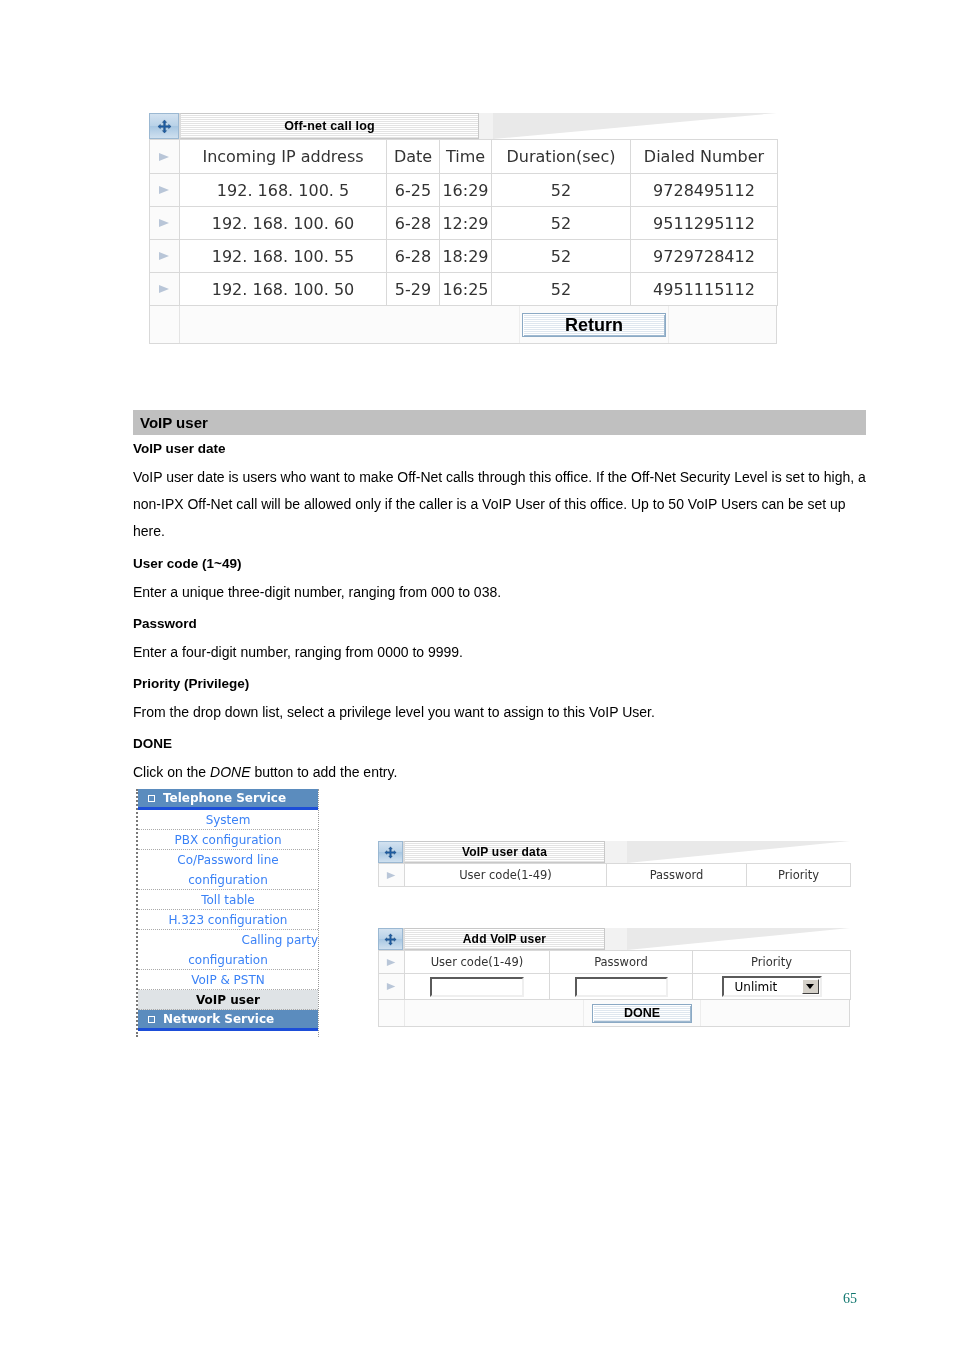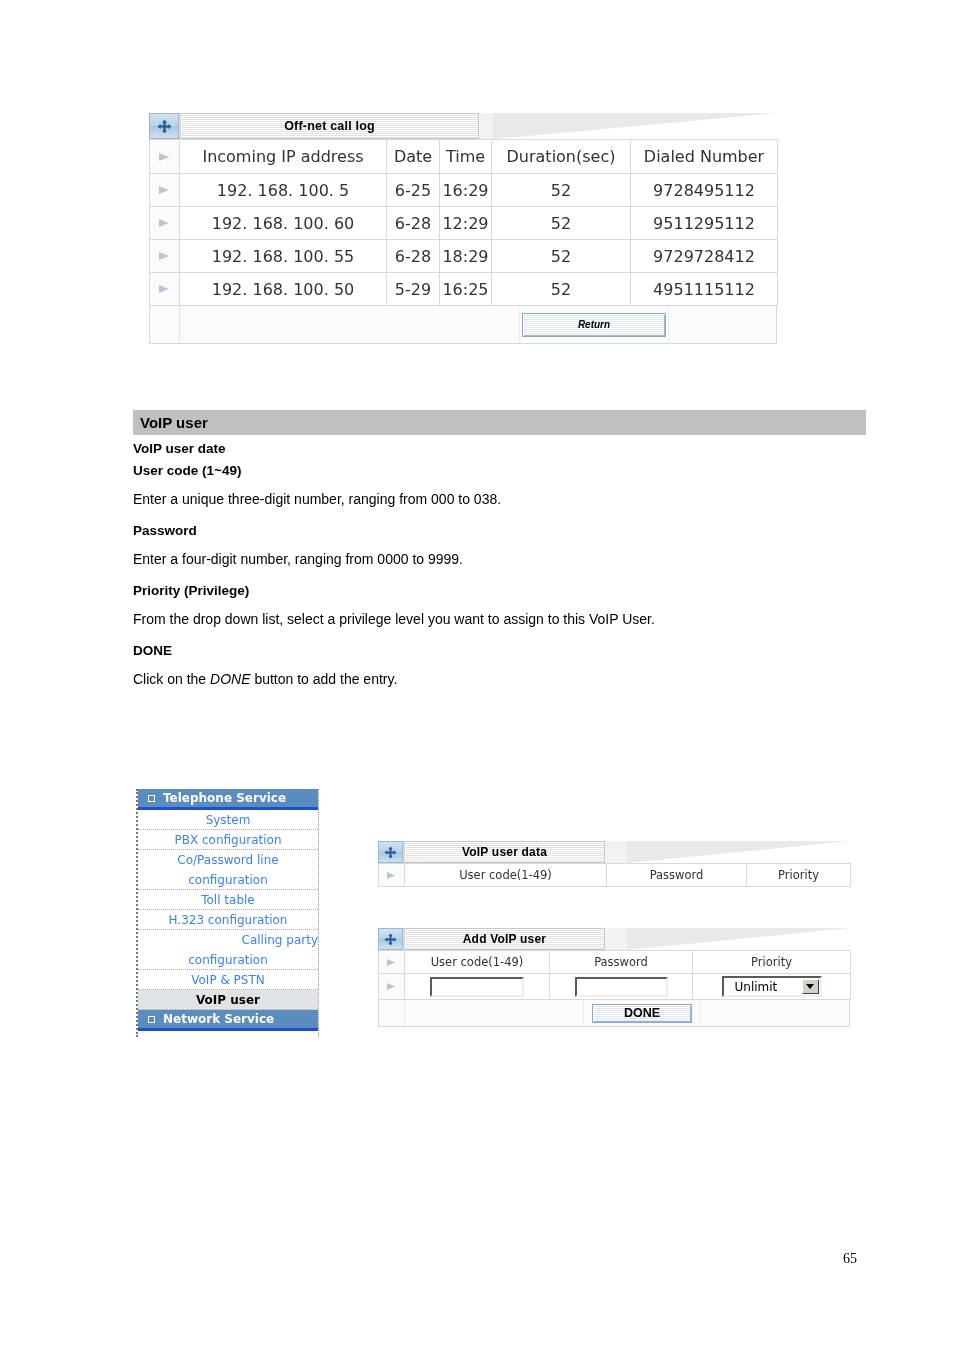--- a/index.html
+++ b/index.html
@@ -96,21 +96,21 @@
     position:absolute;
     background:#c0c0c0;
     font-weight:bold; font-size:15px; color:#000;
     display:flex; align-items:center;
     padding-left:7px;
   }
   .doc-block{ position:absolute; }
   .doc-h2{ font-weight:bold; font-size:13.5px; color:#000; margin:0 0 7px 0; line-height:1.1; }
   .doc-p{ font-size:14px; color:#000; margin:0 0 11px 0; line-height:1.95; }
   .doc-p em{ font-style:italic; }
-  .pageno{ position:absolute; font-family:"Liberation Serif", serif; font-size:14px; color:#000000; }
+  .pageno{ position:absolute; font-family:"Liberation Serif", serif; font-size:14px; color:#0f766e;margin-top:40px; }
 
   
   .sidenav{
     position:absolute;
     border-left:2px dotted #777;
     border-right:1px dotted #999;
     background:#ffffff;
   }
   .nav-group{
     background:#5b8cbe;
@@ -219,31 +219,32 @@
       <td class="centred">52</td>
       <td class="centred">4951115112</td>
     </tr>
   </tbody>
     </table>
 
   <div style="display:flex; height:38px; border:1px solid #d9d9d9; border-top:none; background:#fbfbfb;">
     <div style="flex:0 0 30px; border-right:1px solid #e4e4e4;"></div>
     <div style="flex:1 1 auto;"></div>
     <div style="flex:0 0 150px; display:flex; align-items:center; justify-content:center; border-left:1px solid #ededed; border-right:1px solid #ededed;">
-      <div class="ui-btn" style="width:144px; height:24px; line-height:22px; font-size:10px;font-style:italic;">Return</div>
+      <div class="ui-btn" style="width:144px; height:24px; line-height:22px; font-size:18px;">Return</div>
     </div>
     <div style="flex:0 0 107px;"></div>
   </div>
 </div>
 
 <div class="doc-h1" style="left:133px; top:410px; width:733px; height:25px;">VoIP user</div>
 
 <div class="doc-block" style="left:133px; top:442px; width:737px;">
 
   <h2 class="doc-h2">VoIP user date</h2>
+  <p class="doc-p">VoIP user date is users who want to make Off-Net calls through this office. If the Off-Net Security Level is set to high, a non-IPX Off-Net call will be allowed only if the caller is a VoIP User of this office. Up to 50 VoIP Users can be set up here.</p>
 
   <h2 class="doc-h2">User code (1~49)</h2>
   <p class="doc-p">Enter a unique three-digit number, ranging from 000 to 038.</p>
 
   <h2 class="doc-h2">Password</h2>
   <p class="doc-p">Enter a four-digit number, ranging from 0000 to 9999.</p>
 
   <h2 class="doc-h2">Priority (Privilege)</h2>
   <p class="doc-p">From the drop down list, select a privilege level you want to assign to this VoIP User.</p>
 

